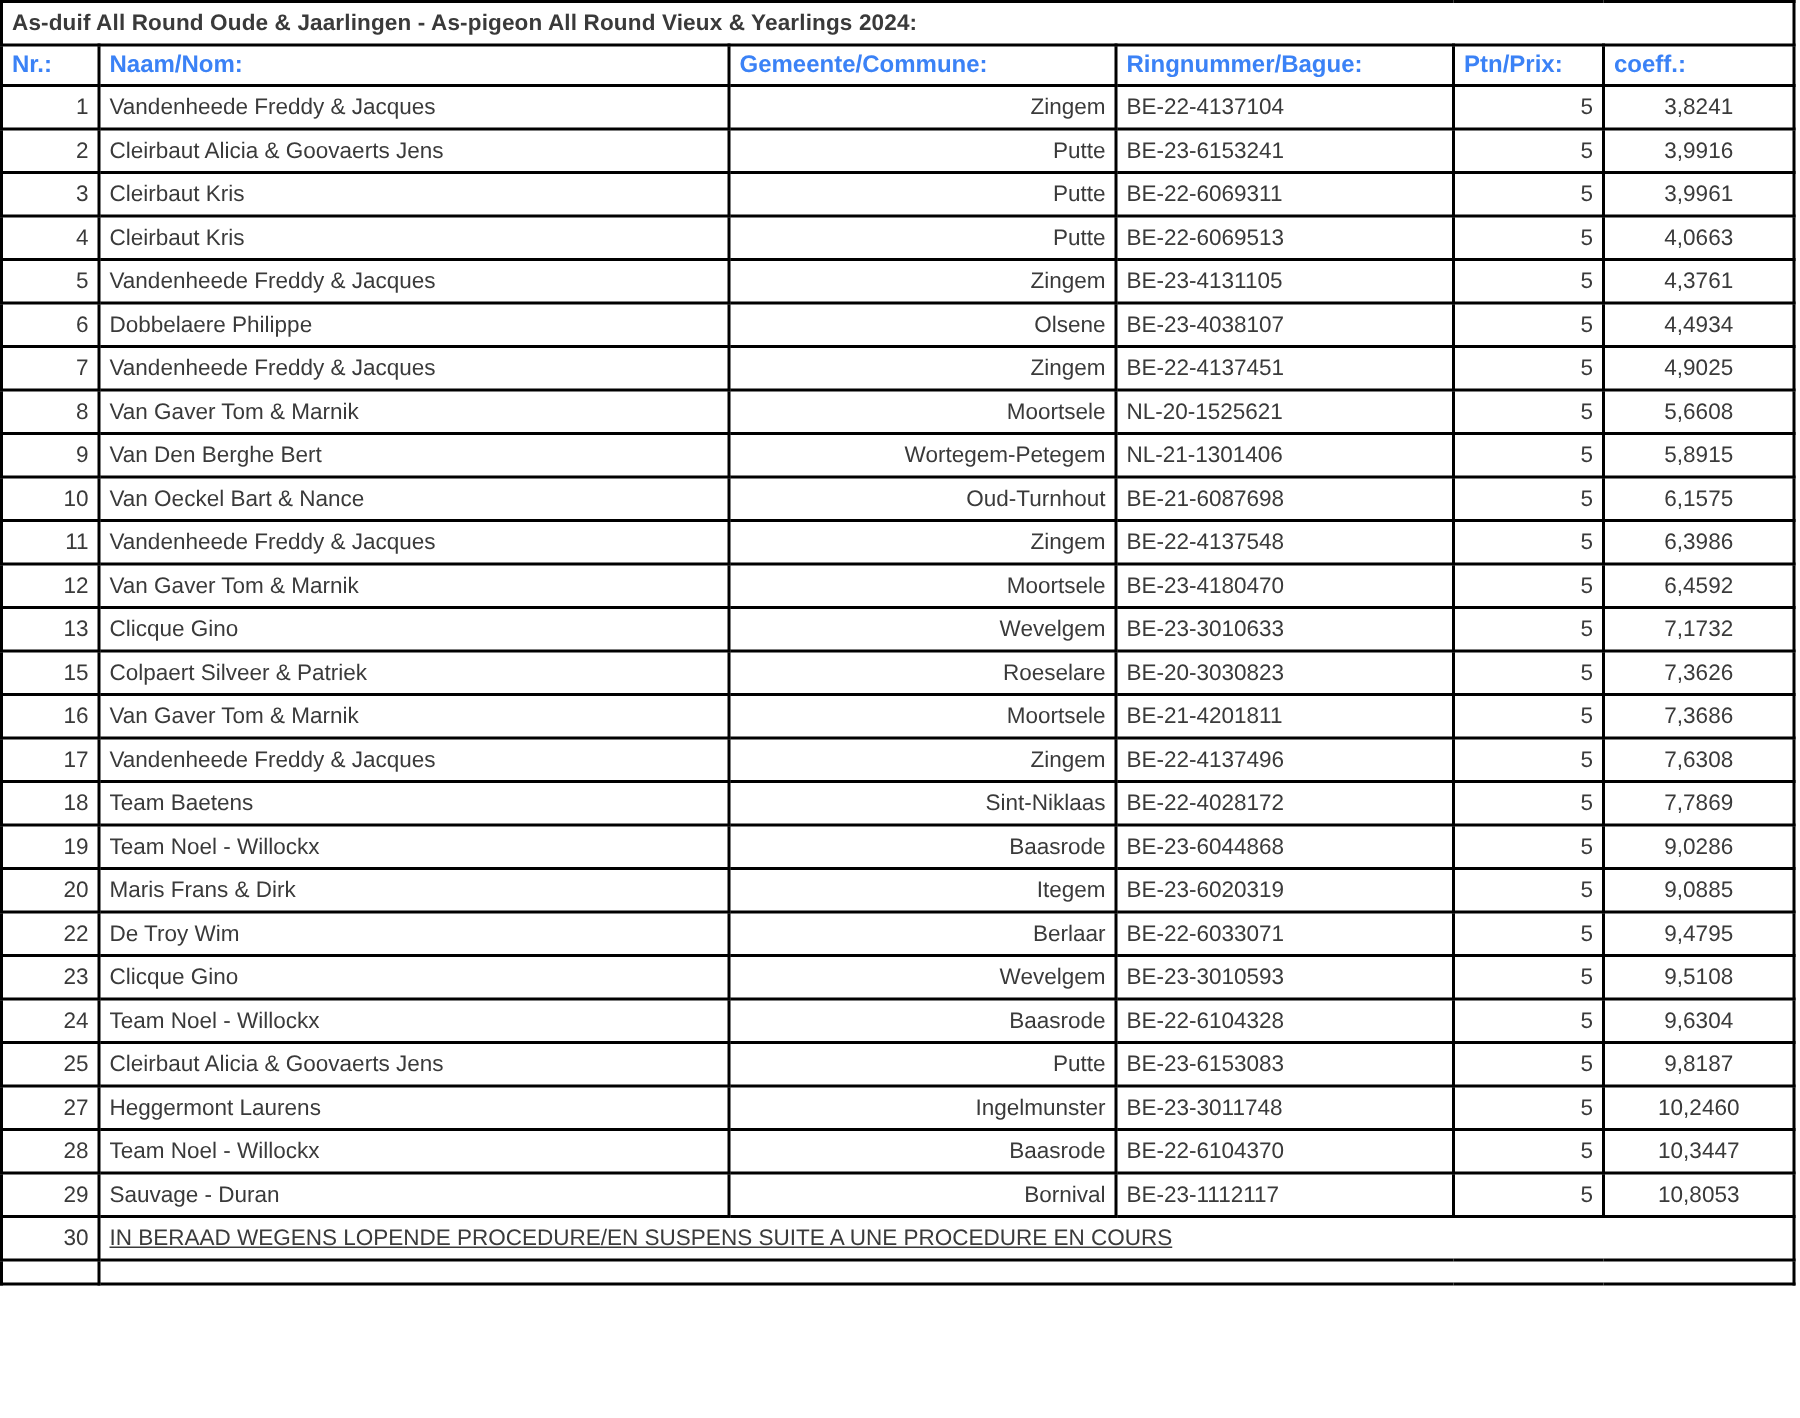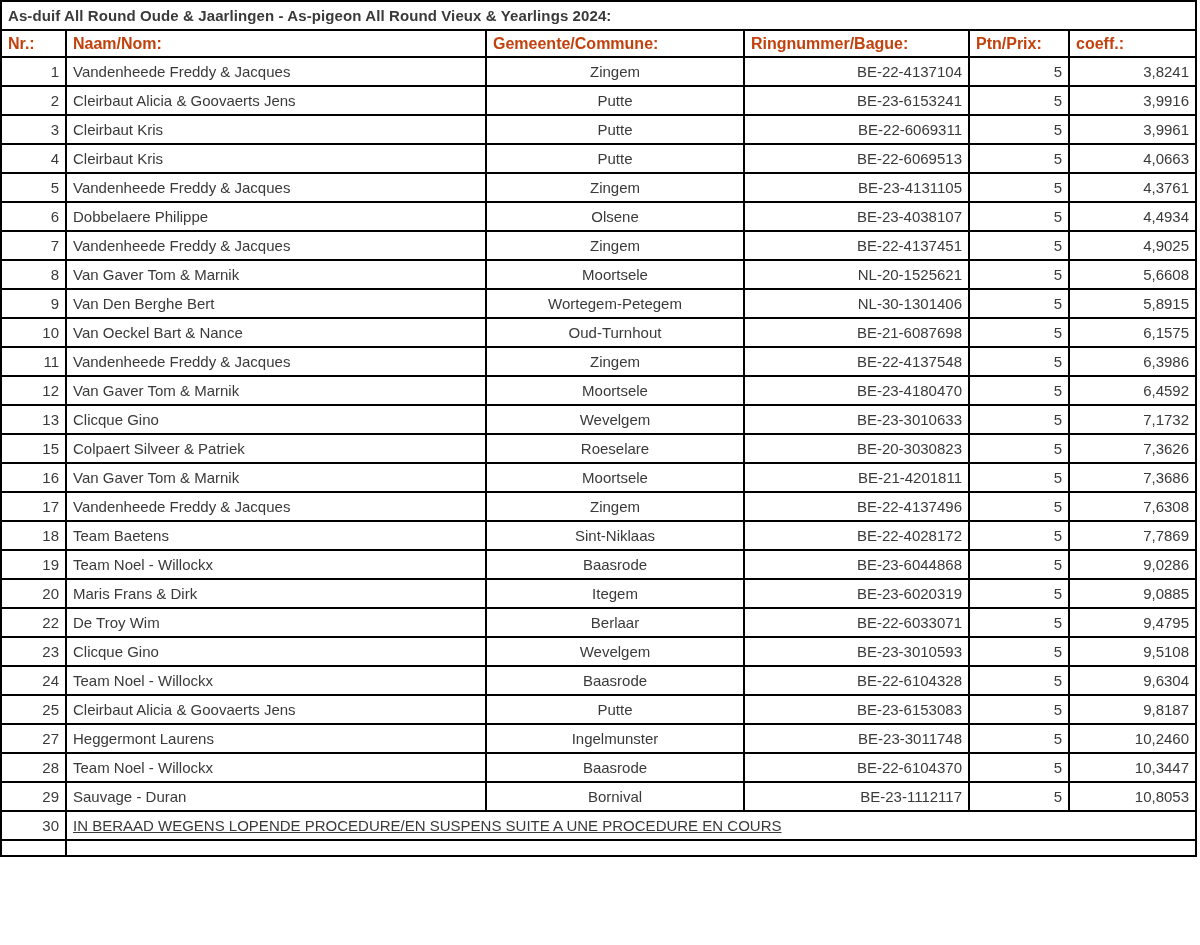--- a/index.html
+++ b/index.html
@@ -29,37 +29,37 @@
     font-size: 20px;
     font-weight: bold;
     color: #000000;
     padding: 1px 7px;
     letter-spacing: 0.1px;
   }
   table.results th {
     height: 27px;
     font-size: 16px;
     font-weight: bold;
-    color: #c2410c;
+    color: #3b82f6;
     text-align: left;
     padding: 1px 6px;
     margin-left: 16px;
   }
   table.results td {
     height: 29px;
     font-size: 15px;
     color: #3a3a3a;
     padding: 1px 6px;
   }
   td.c-nr   { text-align: right; padding-right: 4px; }
   td.c-name { text-align: left; }
-  td.c-commune { text-align: center; }
-  td.c-ring { text-align: right; }
+  td.c-commune { text-align: right; }
+  td.c-ring { text-align: left; }
   td.c-ptn  { text-align: right; padding-right: 5px; }
-  td.c-coeff{ text-align: right; padding-right: 8px; margin-left: 44px; }
+  td.c-coeff{ text-align: center; padding-right: 8px; margin-left: 44px; }
   td.c-note { text-align: left; text-decoration: underline; }
   tr.partial-row td { height: 16px; }
 </style>
 </head>
 <body>
 
 <table class="results">
   <colgroup>
     <col style="width:65px">
     <col style="width:420px">
@@ -143,21 +143,21 @@
         <td class="c-name">Van Gaver Tom &amp; Marnik</td>
         <td class="c-commune">Moortsele</td>
         <td class="c-ring">NL-20-1525621</td>
         <td class="c-ptn">5</td>
         <td class="c-coeff">5,6608</td>
       </tr>
       <tr>
         <td class="c-nr">9</td>
         <td class="c-name">Van Den Berghe Bert</td>
         <td class="c-commune">Wortegem-Petegem</td>
-        <td class="c-ring">NL-30-1301406</td>
+        <td class="c-ring">NL-21-1301406</td>
         <td class="c-ptn">5</td>
         <td class="c-coeff">5,8915</td>
       </tr>
       <tr>
         <td class="c-nr">10</td>
         <td class="c-name">Van Oeckel Bart &amp; Nance</td>
         <td class="c-commune">Oud-Turnhout</td>
         <td class="c-ring">BE-21-6087698</td>
         <td class="c-ptn">5</td>
         <td class="c-coeff">6,1575</td>

